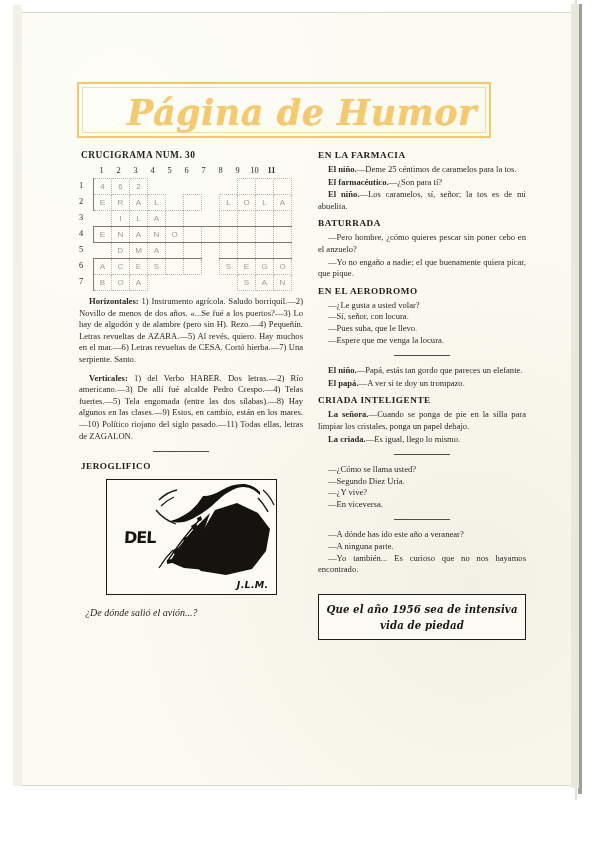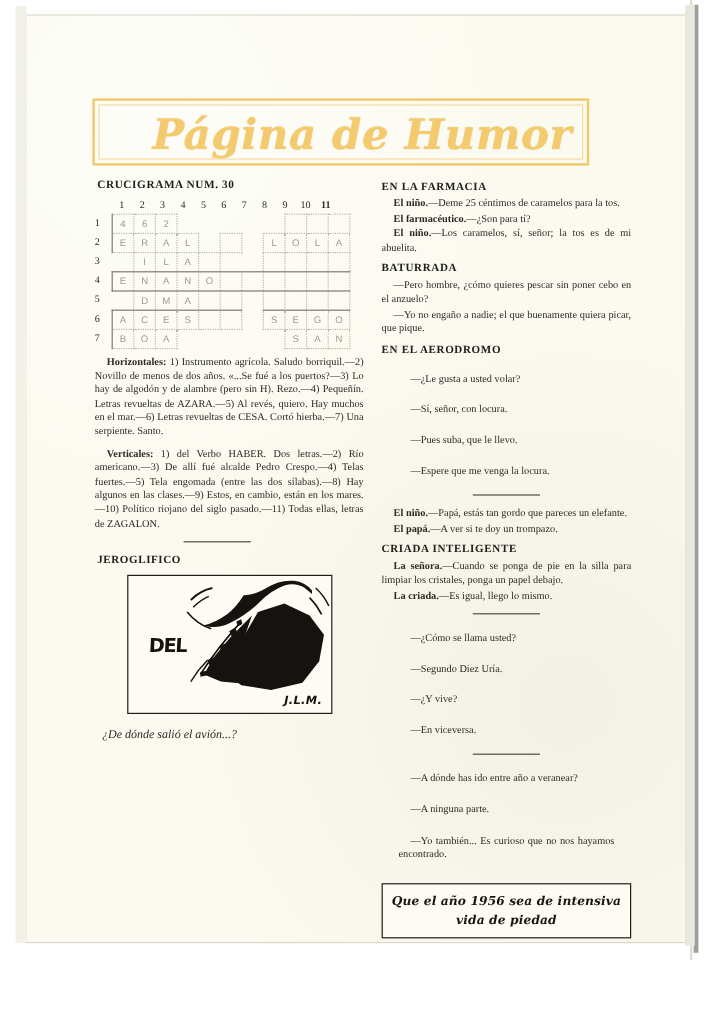--- a/index.html
+++ b/index.html
@@ -71,21 +71,21 @@
     color:#21201c;margin:0 0 4px 0;
   }
   .body-p{
     font-size:8.6px;line-height:11.6px;color:#2a2925;
     margin:0 0 1px 0;text-align:justify;
     text-indent:10px;
   }
   .body-p b{font-weight:700;}
   .dlg{
     font-size:8.6px;line-height:11.6px;color:#2a2925;
-    margin:14px;text-indent:10px;text-align:left;
+    margin:0;text-indent:10px;text-align:left;
   }
   .dlg.wrap{text-align:justify;}
 
   
   #cw-title{
     font-weight:700;font-size:9.4px;letter-spacing:.5px;color:#1f1e1a;
     margin:0 0 6px 2px;
   }
   #cw-colnums{
     position:relative;height:12px;margin-left:14px;
@@ -371,21 +371,21 @@
 
   <div class="rule-short"></div>
 
   <p class="dlg">—¿Cómo se llama usted?</p>
   <p class="dlg">—Segundo Diez Uría.</p>
   <p class="dlg">—¿Y vive?</p>
   <p class="dlg">—En viceversa.</p>
 
   <div class="rule-short"></div>
 
-  <p class="dlg">—A dónde has ido entre año a veranear?</p>
+  <p class="dlg">—A dónde has ido este año a veranear?</p>
   <p class="dlg">—A ninguna parte.</p>
   <p class="dlg wrap">—Yo también... Es curioso que no nos hayamos encontrado.</p>
 
   <div id="yearbox-wrap">
     <div id="yearbox">
       <div>Que el año 1956 sea de intensiva</div>
       <div>vida de piedad</div>
     </div>
   </div>
 </div>

